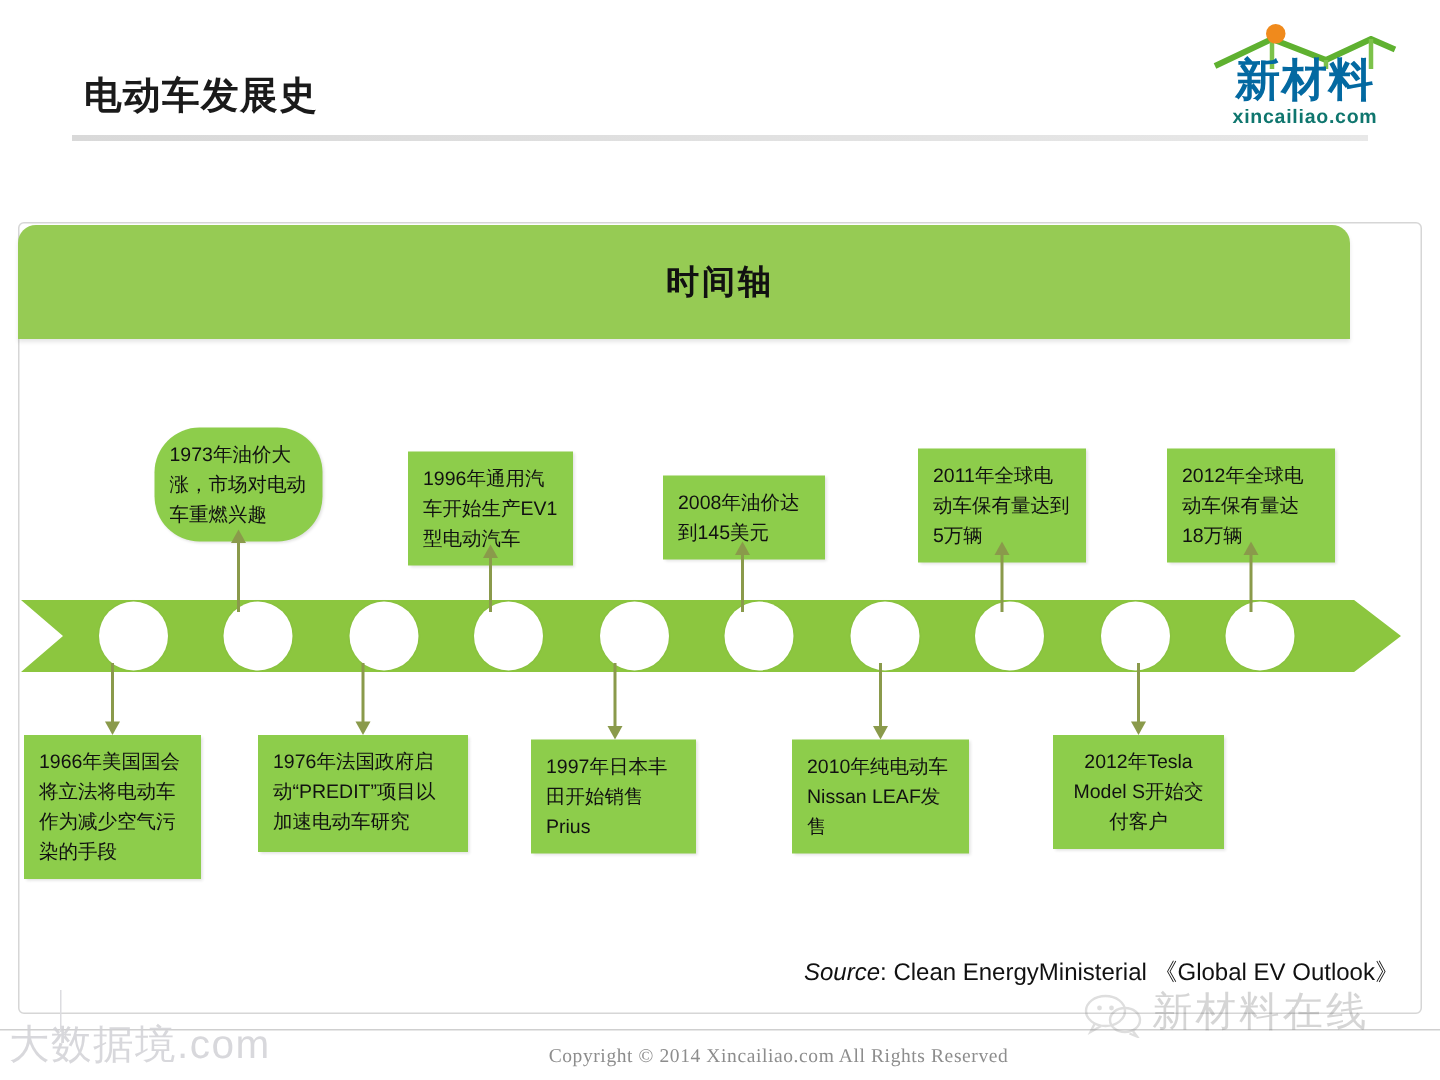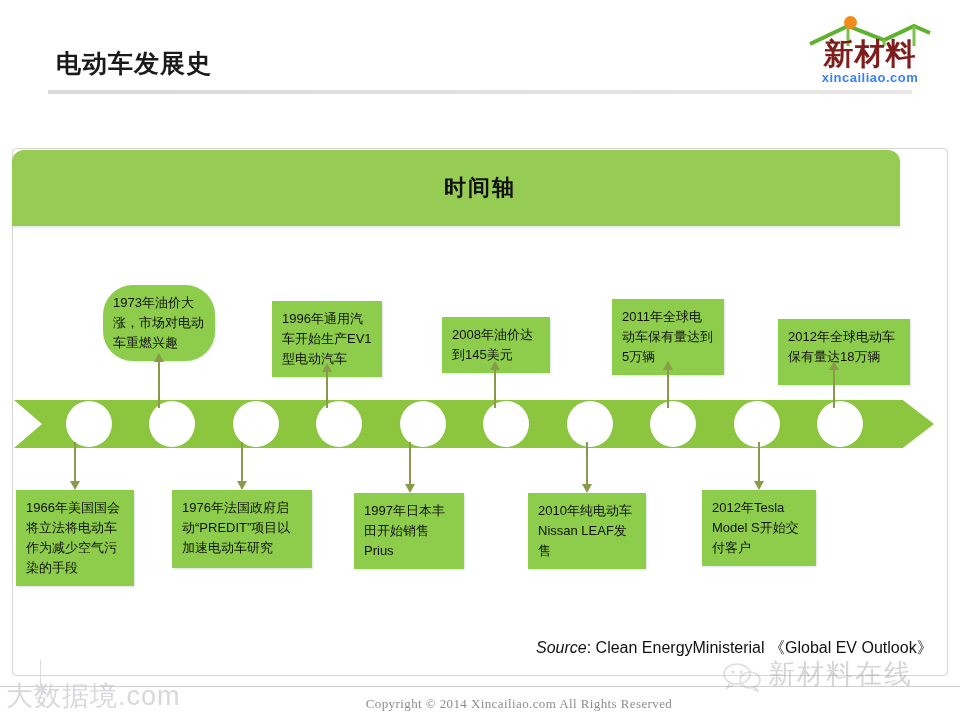--- a/index.html
+++ b/index.html
@@ -63,33 +63,33 @@
     background: #f08a1c;
   }
   .logo-cn {
     position: absolute;
     left: 8px;
     top: 28px;
     width: 124px;
     text-align: center;
     font-size: 30px;
     font-weight: bold;
-    color: #7f1d1d;
+    color: #0369a1;
     letter-spacing: 1px;
     line-height: 32px;
   }
   .logo-en {
     position: absolute;
     left: 8px;
     top: 60px;
     width: 124px;
     text-align: center;
     font-size: 13px;
     font-weight: bold;
-    color: #3b82f6;
+    color: #0f766e;
     letter-spacing: .5px;
   }
 
   
   .panel {
     position: absolute;
     left: 12px;
     top: 148px;
     width: 936px;
     height: 528px;
@@ -309,31 +309,31 @@
 
   <div id="events-layer">
       <div class="event-card" style="left: 103px; top: 285px; width: 112px; min-height: 72px; border-radius: 30px;">1973年油价大涨，市场对电动车重燃兴趣</div>
       <div class="connector up" style="left: 158px; top: 361px; height: 47px;"></div>
       <div class="event-card" style="left: 272px; top: 301px; width: 110px; min-height: 66px;">1996年通用汽车开始生产EV1型电动汽车</div>
       <div class="connector up" style="left: 326px; top: 371px; height: 37px;"></div>
       <div class="event-card" style="left: 442px; top: 317px; width: 108px; min-height: 48px;">2008年油价达到145美元</div>
       <div class="connector up" style="left: 494px; top: 369px; height: 39px;"></div>
       <div class="event-card" style="left: 612px; top: 299px; width: 112px; min-height: 66px;">2011年全球电动车保有量达到5万辆</div>
       <div class="connector up" style="left: 667px; top: 369px; height: 39px;"></div>
-      <div class="event-card" style="left: 778px; top: 299px; width: 132px; min-height: 66px; margin-top: 20px;">2012年全球电动车保有量达18万辆</div>
+      <div class="event-card" style="left: 778px; top: 299px; width: 112px; min-height: 66px;">2012年全球电动车保有量达18万辆</div>
       <div class="connector up" style="left: 833px; top: 369px; height: 39px;"></div>
       <div class="event-card" style="left: 16px; top: 490px; width: 118px; min-height: 88px;">1966年美国国会将立法将电动车作为减少空气污染的手段</div>
       <div class="connector down" style="left: 74px; top: 442px; height: 40px;"></div>
       <div class="event-card" style="left: 172px; top: 490px; width: 140px; min-height: 78px;">1976年法国政府启动“PREDIT”项目以加速电动车研究</div>
       <div class="connector down" style="left: 241px; top: 442px; height: 40px;"></div>
       <div class="event-card" style="left: 354px; top: 493px; width: 110px; min-height: 62px;">1997年日本丰田开始销售Prius</div>
       <div class="connector down" style="left: 409px; top: 442px; height: 43px;"></div>
       <div class="event-card" style="left: 528px; top: 493px; width: 118px; min-height: 62px;">2010年纯电动车Nissan LEAF发售</div>
       <div class="connector down" style="left: 586px; top: 442px; height: 43px;"></div>
-      <div class="event-card" style="left: 702px; top: 490px; width: 114px; min-height: 62px;">2012年Tesla Model S开始交付客户</div>
+      <div class="event-card" style="left: 702px; top: 490px; width: 114px; min-height: 62px; text-align: center;">2012年Tesla Model S开始交付客户</div>
       <div class="connector down" style="left: 758px; top: 442px; height: 40px;"></div>
     </div>
 
   <div class="source-line"><i>Source</i><span>: </span><span>Clean EnergyMinisterial  《Global  EV Outlook》</span></div>
 
   <div class="footer-rule"></div>
   <div class="footer-text">Copyright © 2014    Xincailiao.com    All Rights Reserved</div>
 
   <div class="watermark-br">
     <svg width="40" height="30" viewBox="0 0 40 30">

